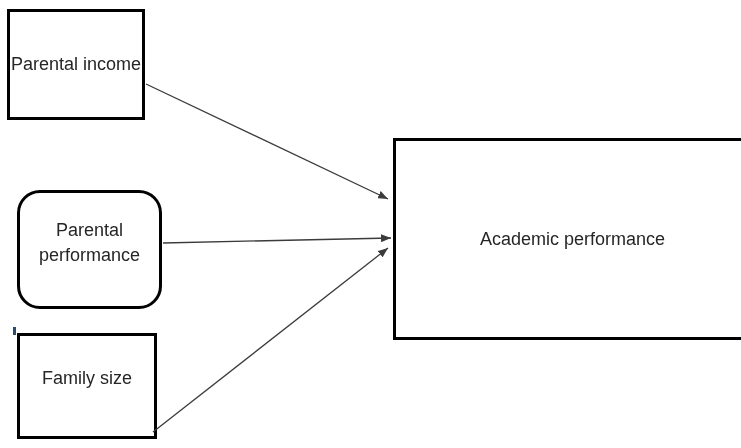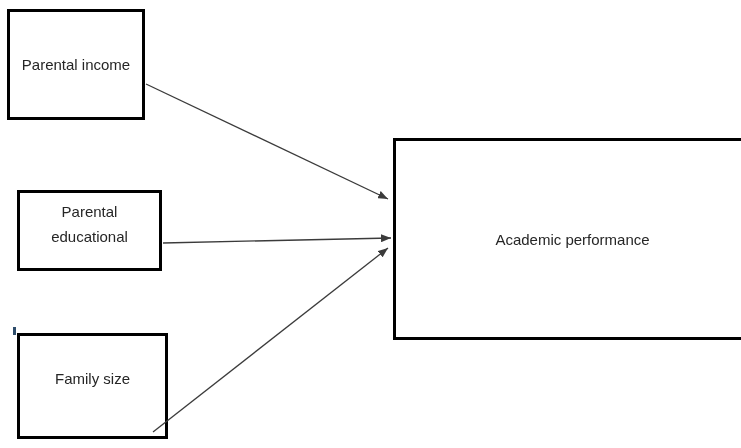--- a/index.html
+++ b/index.html
@@ -10,38 +10,38 @@
     --bg: #ffffff;
   }
   * { margin: 0; padding: 0; box-sizing: border-box; }
   html, body { background: var(--bg); }
   .canvas {
     position: relative;
     width: 741px;
     height: 448px;
     background: var(--bg);
     font-family: "Liberation Sans", sans-serif;
-    font-size: 15px;
+    font-size: 18px;
     color: var(--text);
     overflow: hidden;
   }
   .box {
     position: absolute;
     border: 3px solid var(--box-border);
     background: var(--bg);
     display: flex;
     flex-direction: column;
     align-items: center;
     justify-content: center;
     text-align: center;
     line-height: 25px;
   }
   .box-parental-income   { left: 7px;   top: 9px;   width: 138px; height: 111px; }
-  .box-parental-education{ left: 17px;  top: 190px; width: 145px; height: 81px; padding-bottom: 14px; }
-  .box-family-size       { left: 17px;  top: 333px; width: 151px; height: 106px; padding-bottom: 16px; }
+  .box-parental-education{ left: 17px;  top: 190px; width: 145px; height: 119px; padding-bottom: 14px; border-radius: 23px; }
+  .box-family-size       { left: 17px;  top: 333px; width: 140px; height: 106px; padding-bottom: 16px; }
   .box-academic-performance { left: 393px; top: 138px; width: 359px; height: 202px; gap: 13px; }
   .box span { display: block; }
   .arrows-layer {
     position: absolute;
     left: 0; top: 0;
     width: 741px; height: 448px;
     pointer-events: none;
   }
   .arrows-layer line {
     stroke: var(--line);
@@ -59,21 +59,21 @@
 <body>
 
 <div class="canvas">
 
   <div class="box box-parental-income">
     <span>Parental income</span>
   </div>
 
   <div class="box box-parental-education">
     <span>Parental</span>
-    <span>educational</span>
+    <span>performance</span>
   </div>
 
   <div class="box box-family-size">
     <span>Family size</span>
   </div>
 
   <div class="box box-academic-performance">
     <span>Academic performance</span>
   </div>
 

